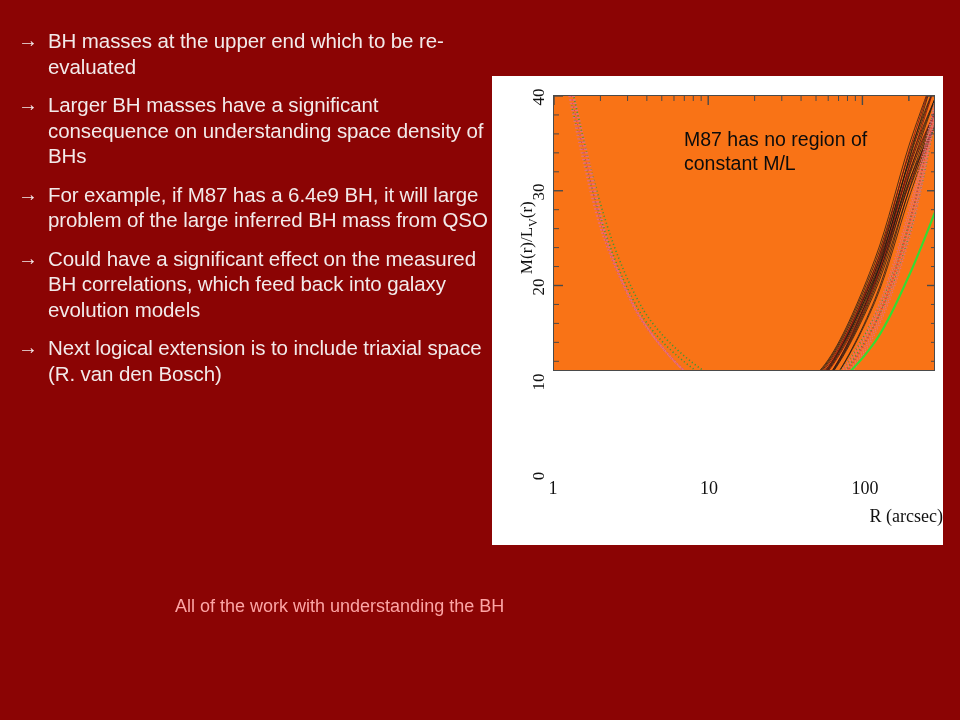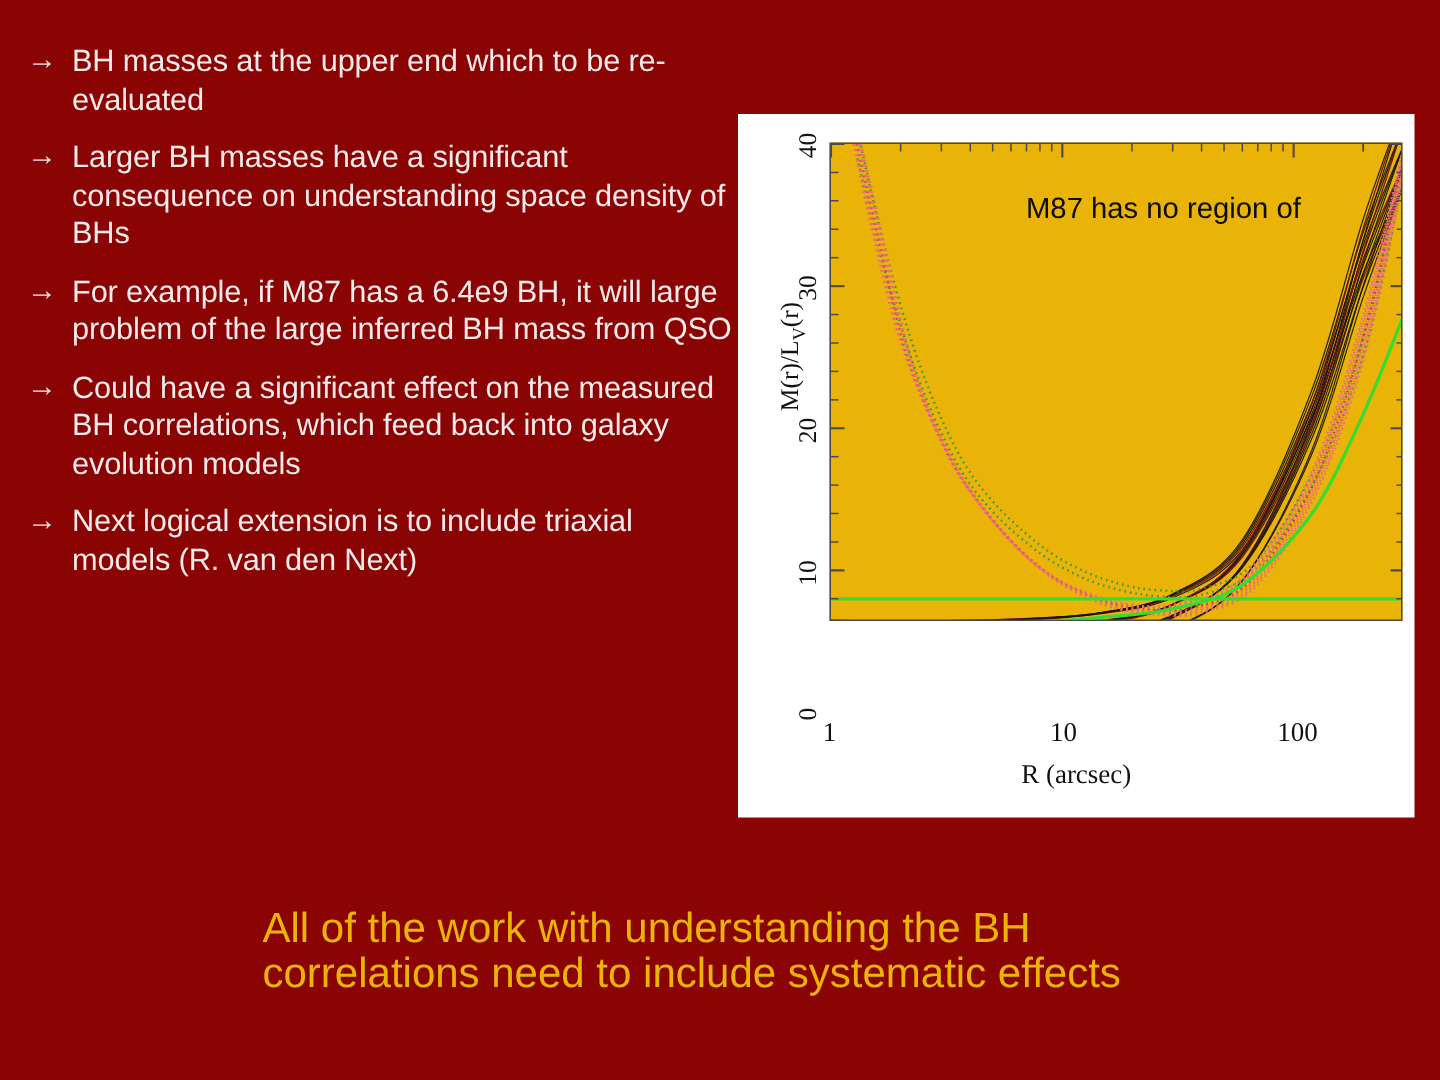--- a/index.html
+++ b/index.html
@@ -27,42 +27,42 @@
   .bullet .arrow{
     flex:0 0 30px;
     font-size:20px;
     line-height:25.5px;
     color:#f2eaea;
   }
   .bullet .btext{flex:1 1 auto;}
 
   
   #caption{
-    position:absolute;left:175px;top:604px;width:690px;
-    color:#eab308;
-    font-size:28px;
+    position:absolute;left:175px;top:591px;width:690px;
+    color:#fca5a5;
+    font-size:18px;
     line-height:30px;
     font-weight:normal;
   }
   #caption .cline{display:block;}
 
   
   #figure{
     position:absolute;
     left:492px;top:76px;width:451px;height:469px;
     background:#ffffff;
   }
   
   #plotbox{
     position:absolute;
-    left:61px;top:19px;width:382px;height:319px;
+    left:61px;top:19px;width:382px;height:276px;
     border:1.4px solid #4a4a4a;
     box-sizing:border-box;
     overflow:hidden;
-    background:#eab308;
+    background:#f97316;
   }
   #svgcurves{position:absolute;left:0;top:0;width:382px;height:379px;}
 
   
   #ylabel{
     position:absolute;
     left:-48px;top:150px;
     width:170px;
     transform:rotate(-90deg);
     transform-origin:center center;
@@ -89,21 +89,21 @@
     position:absolute;
     font-family:"Liberation Serif",serif;
     font-size:18px;
     color:#111;
     text-align:center;
     width:50px;
   }
   #xlabel{
     position:absolute;
     left:0;top:430px;width:451px;
-    text-align:center;
+    text-align:right;
     font-family:"Liberation Serif",serif;
     font-size:18px;
     color:#111;
   }
   #annot{
     position:absolute;
     left:130px;top:31px;width:260px;
     font-family:"Liberation Sans",sans-serif;
     font-size:19.5px;
     line-height:24px;
@@ -128,27 +128,26 @@
     <div class="bullet">
       <span class="arrow">→</span>
       <span class="btext">For example, if M87 has a 6.4e9 BH, it will large problem of the large inferred BH mass from QSO</span>
     </div>
     <div class="bullet">
       <span class="arrow">→</span>
       <span class="btext">Could have a significant effect on the measured BH correlations, which feed back into galaxy evolution models</span>
     </div>
     <div class="bullet">
       <span class="arrow">→</span>
-      <span class="btext">Next logical extension is to include triaxial models (R. van den Next)</span>
+      <span class="btext">Next logical extension is to include triaxial space (R. van den Bosch)</span>
     </div>
   </div>
 
   <div id="caption">
     <span class="cline">All of the work with understanding the BH</span>
-    <span class="cline">correlations need to include systematic effects</span>
   </div>
 
   <div id="figure">
 
     <div id="ylabel">M(r)/L<sub>V</sub>(r)</div>
 
     <div class="ytick" style="left:30px;top:11px;">40</div>
     <div class="ytick" style="left:30px;top:106px;">30</div>
     <div class="ytick" style="left:30px;top:201px;">20</div>
     <div class="ytick" style="left:30px;top:296px;">10</div>
@@ -157,20 +156,21 @@
     <div class="xtick" style="left:36px;top:402px;">1</div>
     <div class="xtick" style="left:192px;top:402px;">10</div>
     <div class="xtick" style="left:348px;top:402px;">100</div>
 
     <div id="xlabel">R  (arcsec)</div>
 
     <div id="plotbox">
 
       <div id="annot">
         <span class="aline">M87 has no region of</span>
+        <span class="aline">constant M/L</span>
       </div>
 
       <svg id="svgcurves" viewBox="0 0 382 379" preserveAspectRatio="none">
           <path d="M0.00 317.41 C7.74 317.49,30.95 317.89,46.42 317.89 C61.90 317.90,77.37 317.74,92.84 317.44 C108.32 317.13,124.51 316.83,139.27 316.07 C154.02 315.32,166.61 315.16,181.37 312.90 C196.12 310.64,212.31 309.55,227.79 302.51 C243.26 295.46,258.74 290.71,274.21 270.61 C289.69 250.50,307.19 212.70,320.63 181.90 C334.07 151.09,344.62 111.68,354.84 85.78 C365.07 59.89,377.47 36.41,382.00 26.53" fill="none" stroke="#151515" stroke-width="0.8" opacity="0.92"></path>
           <path d="M0.00 318.00 C7.74 318.04,30.95 318.31,46.42 318.23 C61.90 318.16,77.37 317.92,92.84 317.53 C108.32 317.14,124.51 316.75,139.27 315.90 C154.02 315.04,166.61 314.80,181.37 312.39 C196.12 309.99,212.31 308.80,227.79 301.49 C243.26 294.17,258.74 289.27,274.21 268.50 C289.69 247.73,307.19 208.88,320.63 176.88 C334.07 144.88,344.62 103.76,354.84 76.49 C365.07 49.22,377.47 23.80,382.00 13.26" fill="none" stroke="#7a1010" stroke-width="0.95" opacity="0.92"></path>
           <path d="M0.00 318.90 C7.74 318.90,30.95 319.06,46.42 318.90 C61.90 318.74,77.37 318.43,92.84 317.95 C108.32 317.48,124.51 317.01,139.27 316.06 C154.02 315.10,166.61 314.76,181.37 312.21 C196.12 309.66,212.31 308.36,227.79 300.78 C243.26 293.20,258.74 288.15,274.21 266.73 C289.69 245.31,307.19 205.48,320.63 172.27 C334.07 139.06,344.62 96.18,354.84 67.47 C365.07 38.76,377.47 11.24,382.00 0.00" fill="none" stroke="#151515" stroke-width="0.8" opacity="0.92"></path>
           <path d="M0.00 319.98 C7.74 319.95,30.95 319.99,46.42 319.75 C61.90 319.52,77.37 319.13,92.84 318.57 C108.32 318.01,124.51 317.48,139.27 316.42 C154.02 315.36,166.61 314.92,181.37 312.23 C196.12 309.54,212.31 308.12,227.79 300.28 C243.26 292.44,258.74 287.24,274.21 265.18 C289.69 243.12,307.19 202.35,320.63 167.92 C334.07 133.50,344.62 88.83,354.84 58.64 C365.07 28.44,377.47 -1.28,382.00 -13.26" fill="none" stroke="#151515" stroke-width="0.8" opacity="0.92"></path>
           <path d="M0.00 321.20 C7.74 321.13,30.95 321.06,46.42 320.75 C61.90 320.44,77.37 319.98,92.84 319.34 C108.32 318.71,124.51 318.10,139.27 316.95 C154.02 315.79,166.61 315.25,181.37 312.42 C196.12 309.58,212.31 308.05,227.79 299.95 C243.26 291.85,258.74 286.50,274.21 263.81 C289.69 241.12,307.19 199.45,320.63 163.81 C334.07 128.17,344.62 81.69,354.84 49.97 C365.07 18.24,377.47 -13.78,382.00 -26.53" fill="none" stroke="#151515" stroke-width="0.8" opacity="0.92"></path>
           <path d="M0.00 322.54 C7.74 322.61,30.95 322.98,46.42 322.98 C61.90 322.97,77.37 322.80,92.84 322.48 C108.32 322.17,124.51 321.88,139.27 321.08 C154.02 320.28,166.61 320.01,181.37 317.68 C196.12 315.34,212.31 314.11,227.79 307.05 C243.26 299.99,258.74 295.23,274.21 275.30 C289.69 255.38,307.19 218.46,320.63 187.49 C334.07 156.52,344.62 116.30,354.84 89.48 C365.07 62.65,377.47 37.02,382.00 26.53" fill="none" stroke="#7a1010" stroke-width="0.95" opacity="0.92"></path>
           <path d="M0.00 323.97 C7.74 324.00,30.95 324.27,46.42 324.18 C61.90 324.09,77.37 323.85,92.84 323.45 C108.32 323.06,124.51 322.70,139.27 321.80 C154.02 320.90,166.61 320.53,181.37 318.04 C196.12 315.56,212.31 314.21,227.79 306.89 C243.26 299.57,258.74 294.66,274.21 274.11 C289.69 253.56,307.19 215.78,320.63 183.58 C334.07 151.39,344.62 109.32,354.84 80.94 C365.07 52.55,377.47 24.54,382.00 13.26" fill="none" stroke="#151515" stroke-width="0.8" opacity="0.92"></path>

